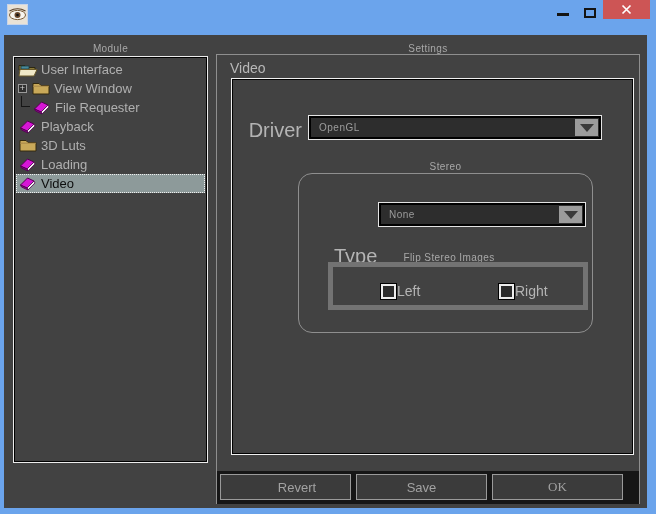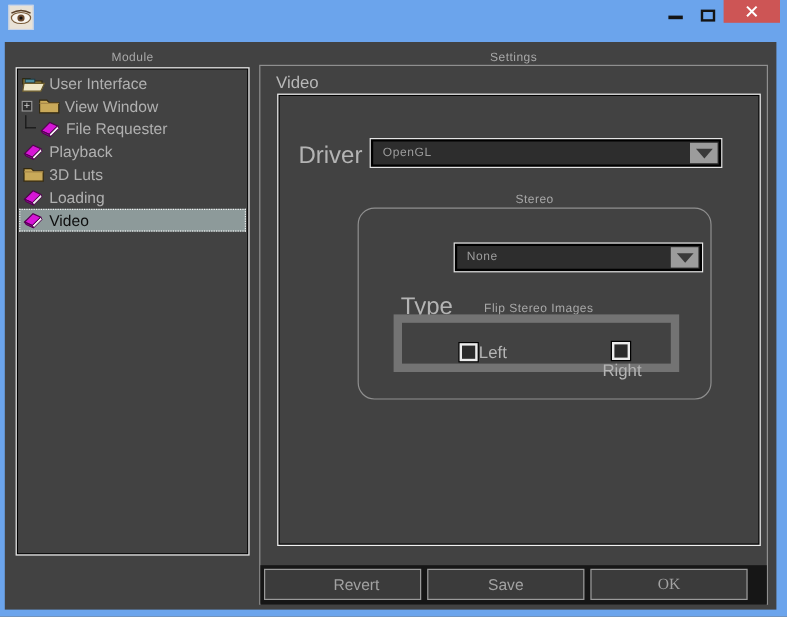--- a/index.html
+++ b/index.html
@@ -51,22 +51,22 @@
   .type-dropdown { left: 374px; top: 167px; width: 208px; }
   .dd-value { margin-left: 10px; font-size: 10px; color: #9c9c9c; letter-spacing: 0.5px; }
   .dd-arrow-btn { position: absolute; right: 3px; top: 3px; bottom: 3px; width: 23px;
     background: #9c9c9c; display: flex; align-items: center; justify-content: center; }
   .dd-triangle { width: 0; height: 0; border-left: 7px solid transparent;
     border-right: 7px solid transparent; border-top: 8px solid #3a3a3a; }
   .stereo-caption { left: 294px; top: 126px; width: 295px; }
   .stereo-box { position: absolute; left: 294px; top: 138px; width: 295px; height: 160px;
     border: 1px solid #8f8f8f; border-radius: 14px; }
   .flip-caption { left: 324px; top: 217px; width: 242px; }
-  .flip-box { position: absolute; left: 324px; top: 227px; width: 238px; height: 48px;
-    border: 7px solid #737373; }
+  .flip-box { position: absolute; left: 324px; top: 227px; width: 260px; height: 48px;
+    border: 5px solid #737373; }
   .flip-item { position: absolute; top: 16px; display: flex; align-items: center; }
   .checkbox { width: 15px; height: 15px; background: #2b2b2b; border: 2px solid #ececec;
     box-shadow: 0 0 0 1px #000; flex: none; }
   .cb-label { font-size: 14px; color: #b4b4b4; margin-left: 1px; }
   
   .footer-strip { position: absolute; left: 213px; top: 436px; width: 422px; height: 33px; background: #161616; }
   .footer-btn { position: absolute; top: 3px; width: 131px; height: 26px; background: #3b3b3b;
     border: 1px solid #9a9a9a; color: #a2a2a2; font-size: 13px;
     display: flex; align-items: center; justify-content: center; }
 </style>
@@ -193,21 +193,21 @@
         <span class="dd-triangle"></span>
       </span>
     </div>
 
     <div class="caption flip-caption">Flip Stereo Images</div>
     <div class="flip-box" id="flip-box">
         <div class="flip-item" style="left: 48px;">
           <span class="checkbox"></span>
           <span class="cb-label">Left</span>
         </div>
-        <div class="flip-item" style="left: 166px; flex-direction: column;">
+        <div class="flip-item" style="left: 166px;">
           <span class="checkbox"></span>
           <span class="cb-label">Right</span>
         </div>
       </div>
 
     <div class="footer-strip" id="footer-strip">
         <div class="footer-btn" style="left: 3px; padding-left: 23px;">Revert</div>
         <div class="footer-btn" style="left: 139px;">Save</div>
         <div class="footer-btn" style="left: 275px; font-family: Liberation Serif, serif;">OK</div>
       </div>

